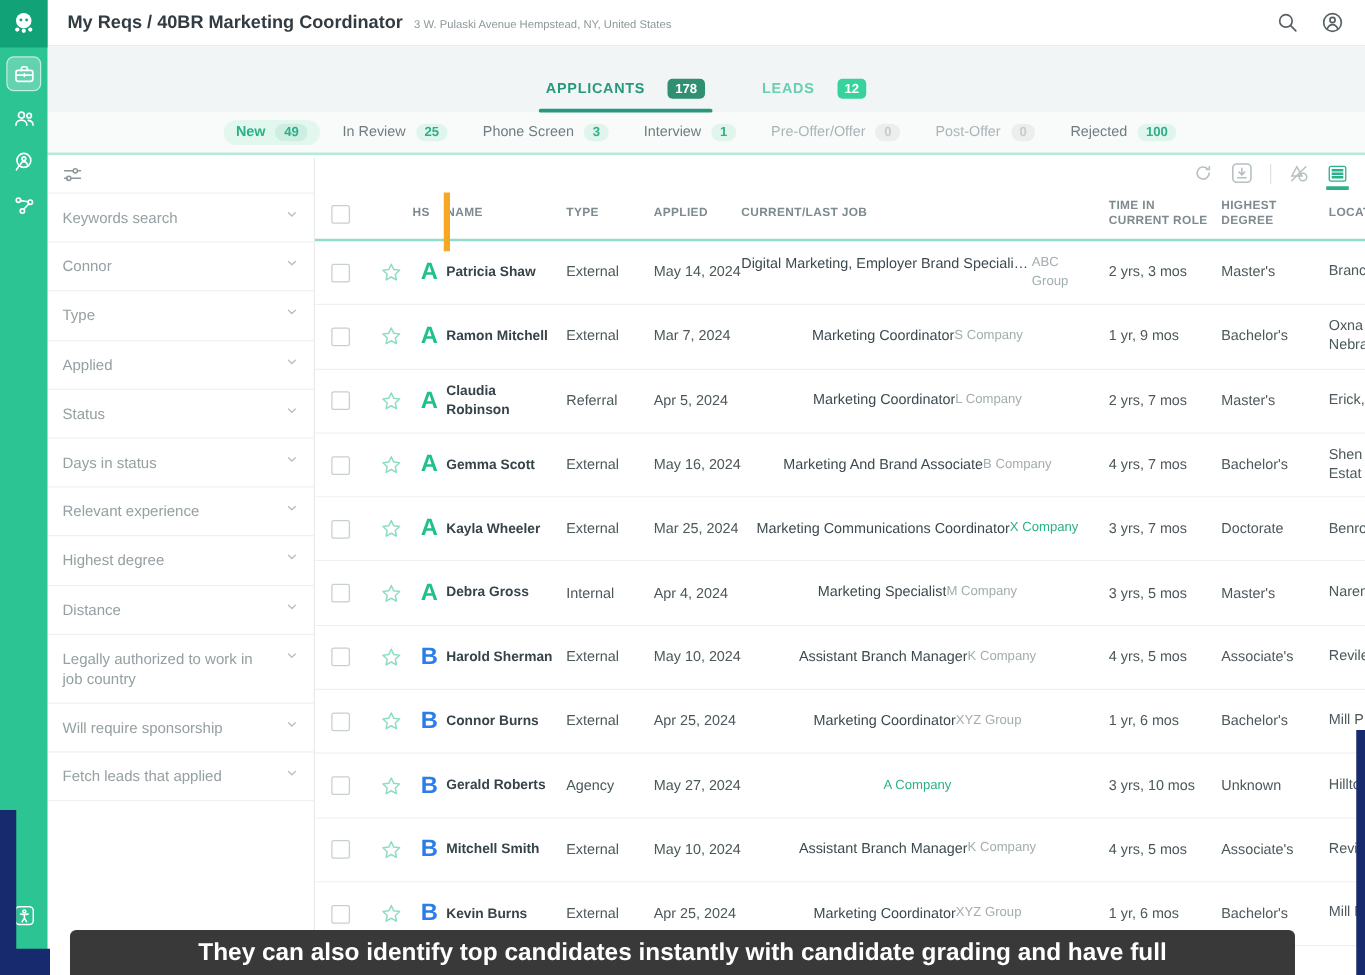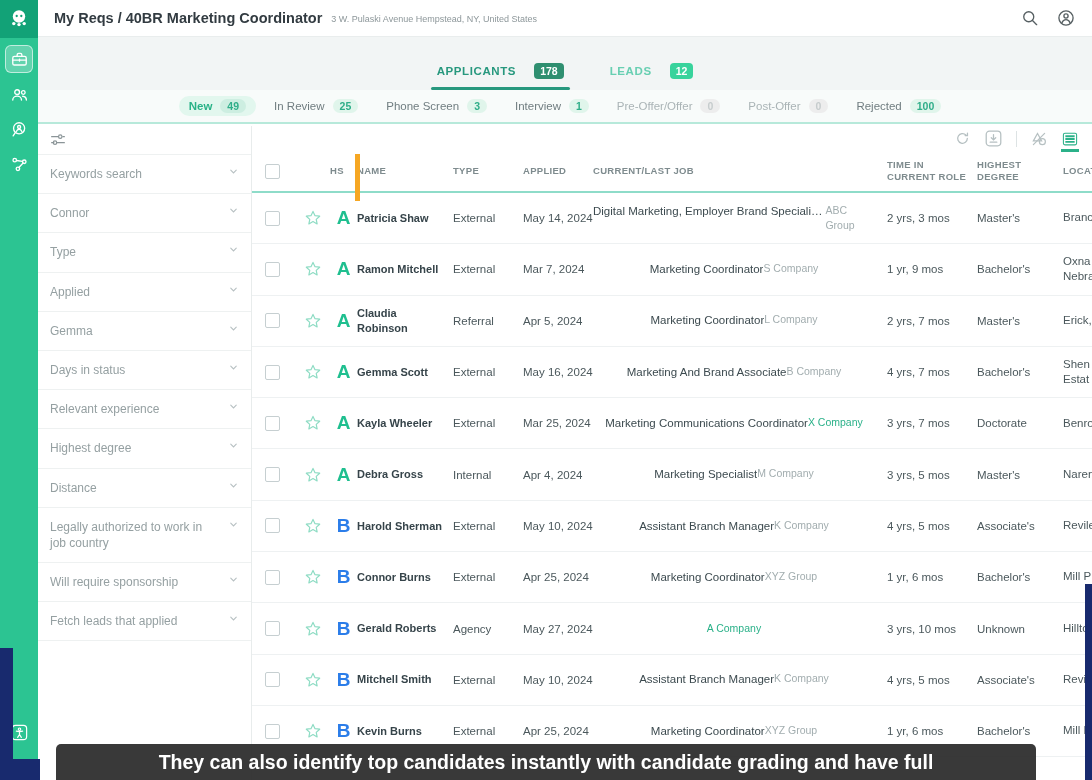--- a/index.html
+++ b/index.html
@@ -237,21 +237,21 @@
   </div>
 
   <div class="filter-item">
     <span class="filter-label">Applied</span>
     <svg width="11" height="11" viewBox="0 0 24 24" fill="none" stroke="currentColor" stroke-width="2.4" stroke-linecap="round">
             <path d="M6 9l6 6 6-6"></path>
           </svg>
   </div>
 
   <div class="filter-item">
-    <span class="filter-label">Gemma</span>
+    <span class="filter-label">Status</span>
     <svg width="11" height="11" viewBox="0 0 24 24" fill="none" stroke="currentColor" stroke-width="2.4" stroke-linecap="round">
             <path d="M6 9l6 6 6-6"></path>
           </svg>
   </div>
 
   <div class="filter-item">
     <span class="filter-label">Days in status</span>
     <svg width="11" height="11" viewBox="0 0 24 24" fill="none" stroke="currentColor" stroke-width="2.4" stroke-linecap="round">
             <path d="M6 9l6 6 6-6"></path>
           </svg>

